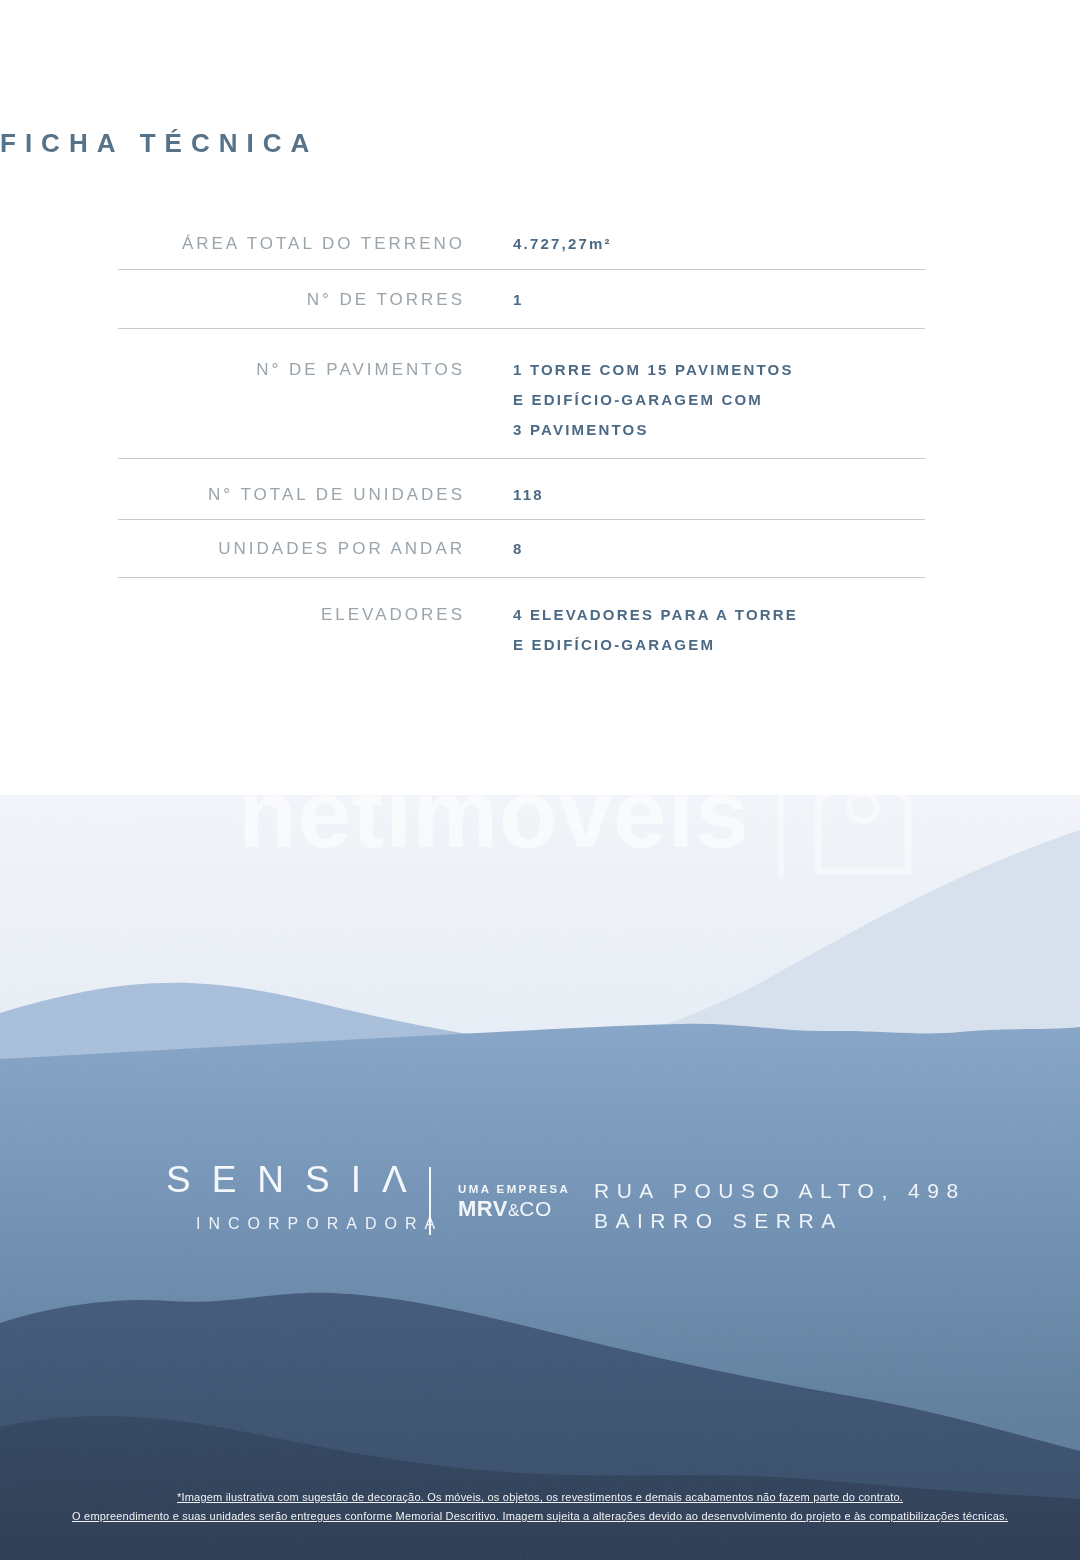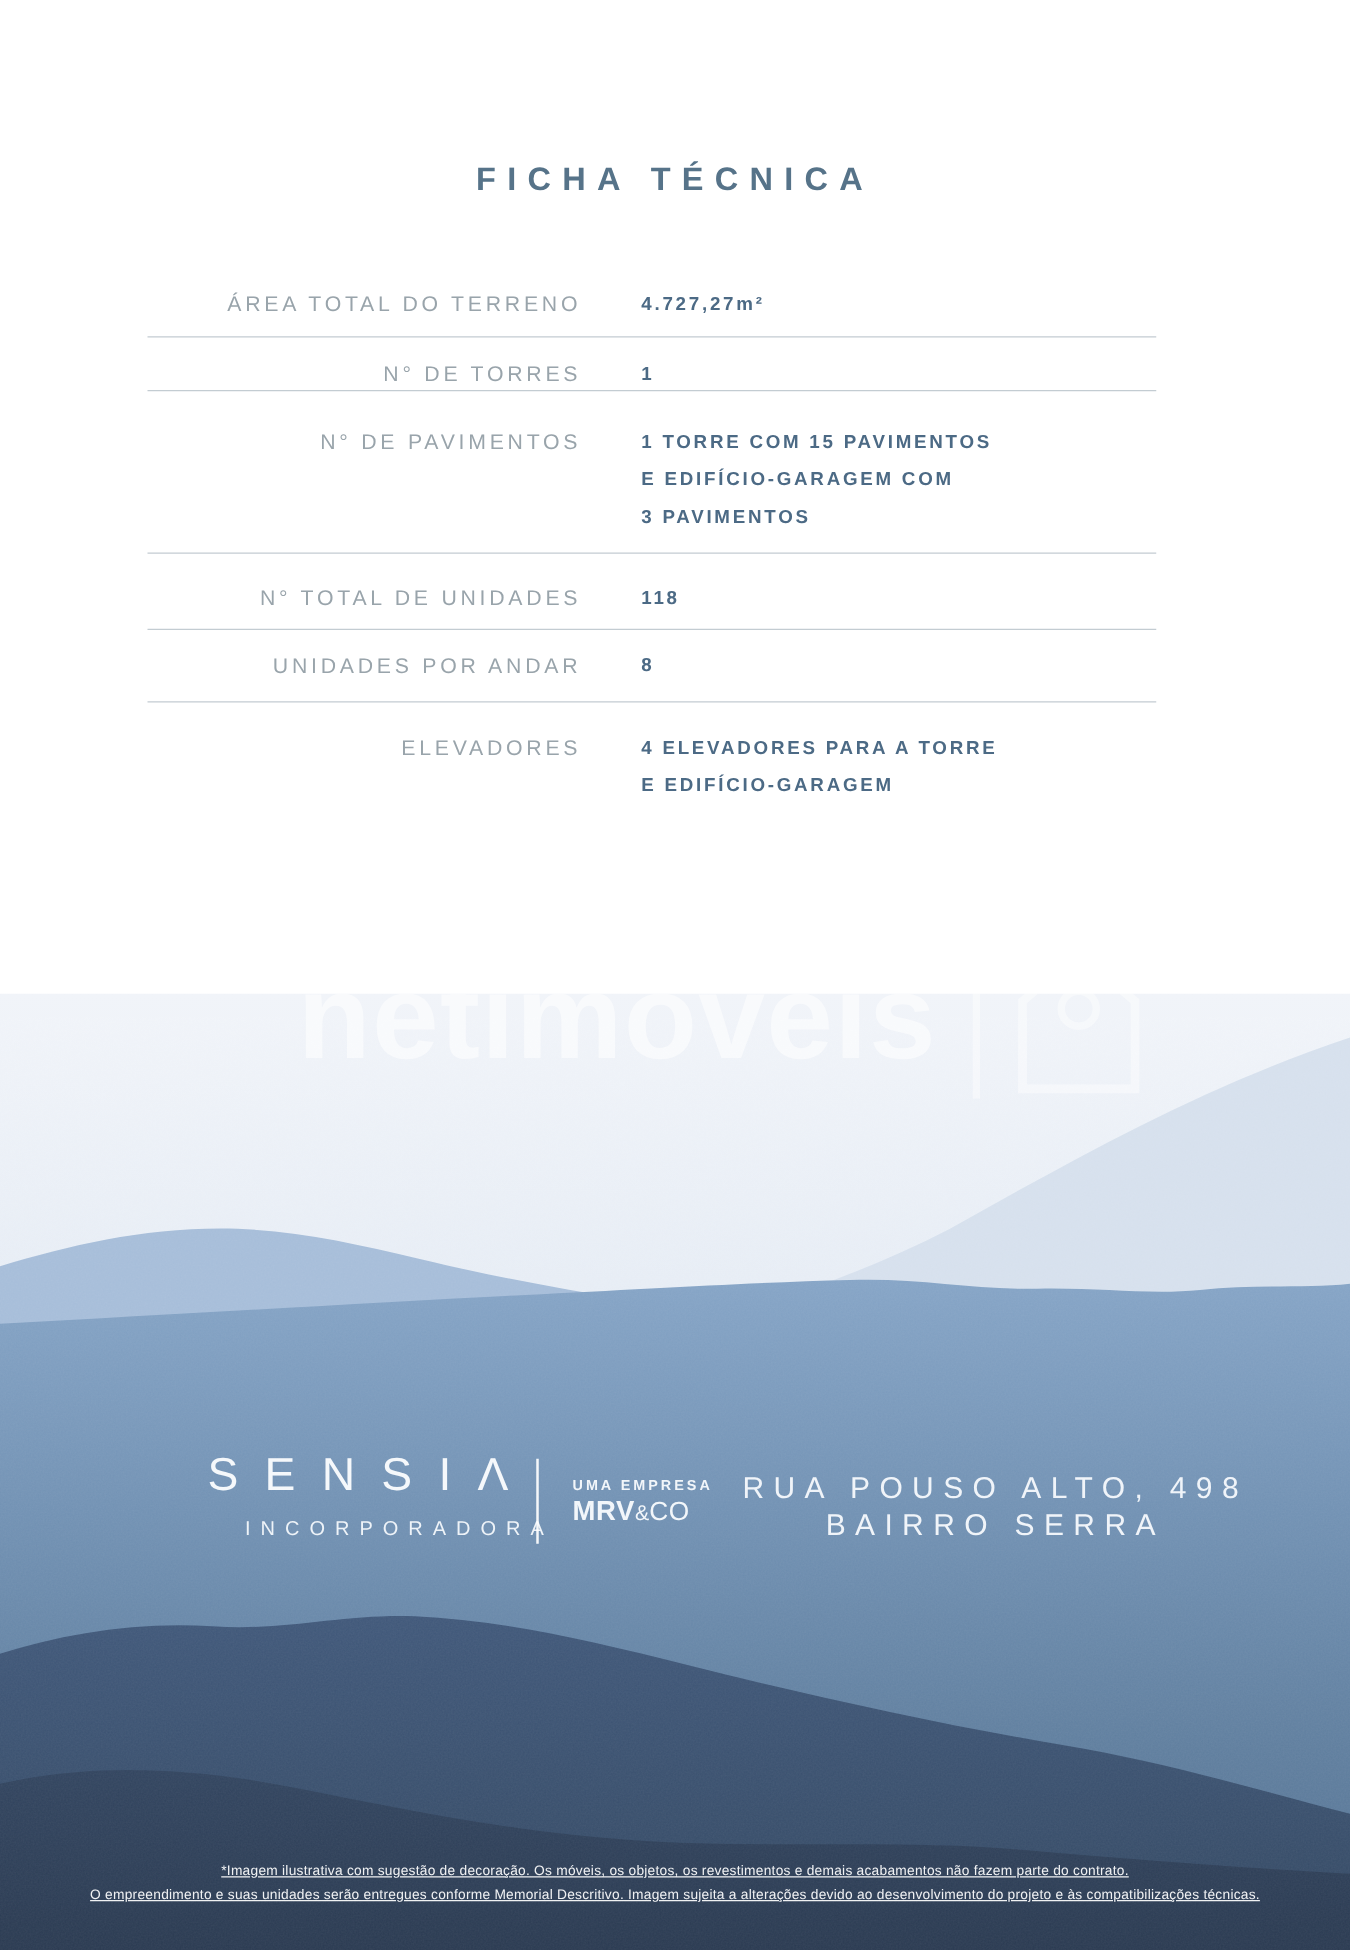--- a/index.html
+++ b/index.html
@@ -7,21 +7,20 @@
     position:relative;
     width:1080px;height:1560px;
     background:#ffffff;
     overflow:hidden;
     font-family:"Liberation Sans", sans-serif;
   }
 
   
   .doc-title{
     position:absolute;top:128px;left:0;width:100%;
-    text-align:center;
     font-size:26px;font-weight:bold;
     letter-spacing:9px;
     color:#567389;
     margin:0;
   }
   .spec-table{
     position:absolute;top:220px;left:118px;width:807px;
   }
   .spec-row{
     display:flex;align-items:flex-start;
@@ -37,21 +36,21 @@
   }
   .spec-value{
     margin-left:48px;
     font-size:15px;font-weight:bold;
     letter-spacing:2.2px;
     color:#4c6a85;
     line-height:17px;
   }
   .spec-value .vline{display:block;}
   .r1{padding-top:15px;padding-bottom:17px;}
-  .r2{padding-top:21px;padding-bottom:4px;}
+  .r2{padding-top:21px;padding-bottom:20px;}
   .r3{padding-top:26px;padding-bottom:13px;}
   .r3 .spec-label,.r3 .spec-value{line-height:30px;}
   .r4{padding-top:27px;padding-bottom:16px;}
   .r5{padding-top:20px;padding-bottom:20px;}
   .r6{padding-top:22px;}
   .r6 .spec-label,.r6 .spec-value{line-height:30px;}
 
   
   .artwork{
     position:absolute;left:0;top:795px;width:1080px;height:765px;
@@ -95,22 +94,22 @@
   .partner-brand{display:block;margin-top:1px;color:#f2f6fa;}
   .partner-mrv{font-size:22px;font-weight:800;letter-spacing:0.5px;}
   .partner-amp{font-size:17px;font-weight:400;}
   .partner-co{font-size:21px;font-weight:300;letter-spacing:0.5px;}
 
   .address{
     position:absolute;left:594px;top:381px;
     color:#f0f4f9;
   }
   .address-line{
-    font-size:24px;font-weight:400;letter-spacing:7.5px;
-    line-height:30px;white-space:nowrap;display:block;text-align:center;
+    font-size:21px;font-weight:400;letter-spacing:7.5px;
+    line-height:30px;white-space:nowrap;display:block;
   }
 
   .disclaimer{
     position:absolute;left:0;top:693px;width:100%;
     text-align:center;color:rgba(255,255,255,0.93);text-decoration:underline;
   }
   .disclaimer-line{
     display:block;
     font-size:11px;font-weight:400;letter-spacing:0.2px;
     line-height:19px;

